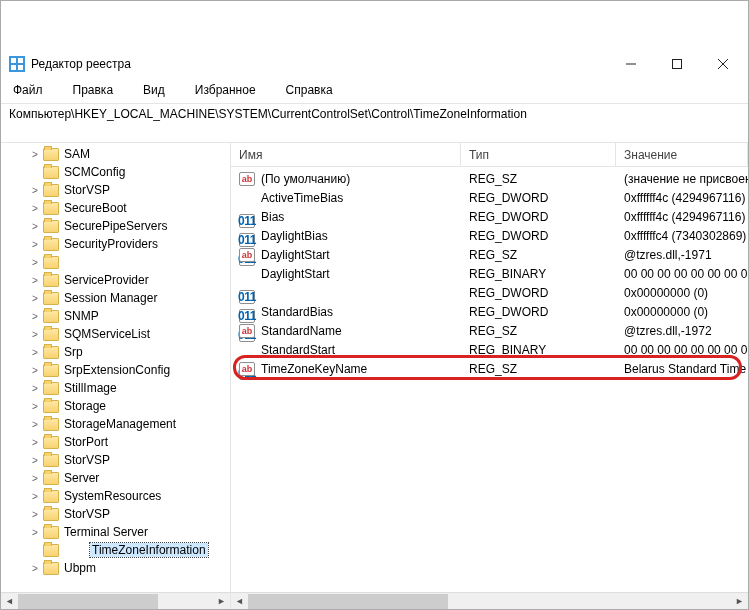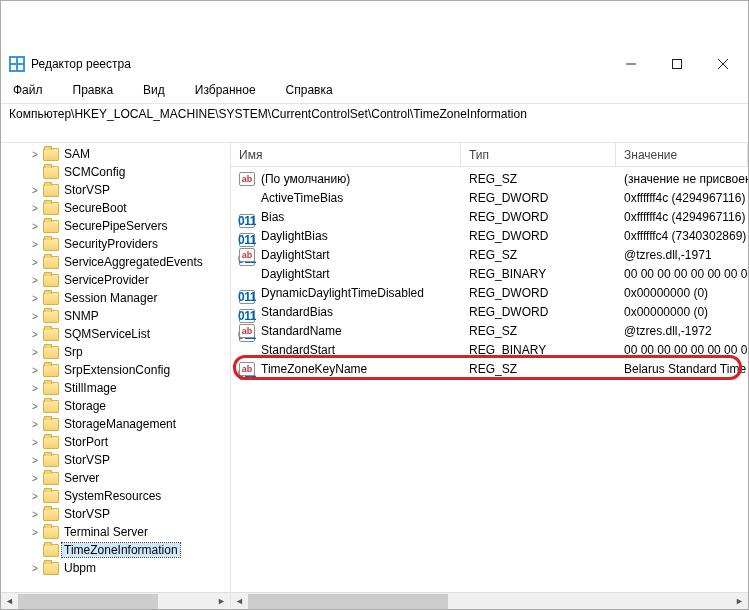--- a/index.html
+++ b/index.html
@@ -12,21 +12,21 @@
 .menubar { display: flex; gap: 18px; padding: 2px 6px 4px 6px; }
 .menubar span { padding: 2px 6px; cursor: default; }
 .addr { padding: 3px 8px 21px 8px; border-top: 1px solid #e5e5e5; border-bottom: 1px solid #e5e5e5; white-space: nowrap; overflow: hidden; }
 .main { flex: 1; display: flex; min-height: 0; }
 .tree { width: 230px; border-right: 1px solid #e5e5e5; overflow: hidden; display: flex; flex-direction: column; }
 .tree-body { flex: 1; overflow: hidden; padding-top: 2px; }
 .tree-item { display: flex; align-items: center; height: 18px; padding-left: 28px; white-space: nowrap; }
 .tree-item .chev { width: 12px; color: #666; font-size: 10px; display: inline-flex; justify-content: center; }
 .tree-item .folder { width: 16px; height: 13px; margin: 0 3px 0 2px; background: linear-gradient(#ffe9a6,#f7d26f); border: 1px solid #d6b24b; border-radius: 1px; position: relative; }
 .tree-item .folder::before { content:""; position:absolute; top:-3px; left:0; width:6px; height:3px; background:#f7d26f; border:1px solid #d6b24b; border-bottom:none; border-radius:1px 1px 0 0;}
-.tree-item.sel .label { background: #cde8ff; outline: 1px dotted #444; padding: 0 2px; }
+.tree-item.sel .label { background: #cde8ff; outline: 1px dotted #444; padding: 0 2px; margin-left: 28px; }
 .tree-item .label { padding: 0 2px; }
 .details { flex: 1; display: flex; flex-direction: column; overflow: hidden; }
 .cols { display: flex; height: 24px; align-items: flex-start; border-bottom: 1px solid #e5e5e5; }
 .col { padding: 0 8px; border-right: 1px solid #e5e5e5; height: 100%; display: flex; align-items: center; color: #444; }
 .col.n { width: 230px; } .col.t { width: 155px; } .col.v { flex:1; }
 .rows { flex:1; overflow: hidden; padding-top: 2px; position: relative; }
 .row { display: flex; align-items: center; height: 19px; }
 .cell { padding: 0 8px; white-space: nowrap; overflow: hidden; }
 .cell.n { width: 230px; display:flex; align-items:center; gap:6px; }
 .cell.t { width: 155px; } .cell.v { flex:1; }
@@ -112,21 +112,20 @@
           <span class="label">SecurePipeServers</span>
         </div>
         <div class="tree-item">
           <span class="chev">&gt;</span>
           <span class="folder"></span>
           <span class="label">SecurityProviders</span>
         </div>
         <div class="tree-item">
           <span class="chev">&gt;</span>
           <span class="folder"></span>
-          <span class="label">ServiceAggregatedEvents</span>
         </div>
         <div class="tree-item">
           <span class="chev">&gt;</span>
           <span class="folder"></span>
           <span class="label">ServiceProvider</span>
         </div>
         <div class="tree-item">
           <span class="chev">&gt;</span>
           <span class="folder"></span>
           <span class="label">Session Manager</span>
@@ -267,21 +266,20 @@
           <div class="cell n">
             <span class="ic bin">011</span>
             <span>DaylightStart</span>
           </div>
           <div class="cell t">REG_BINARY</div>
           <div class="cell v">00 00 00 00 00 00 00 00 00</div>
         </div>
         <div class="row">
           <div class="cell n">
             <span class="ic bin">011</span>
-            <span>DynamicDaylightTimeDisabled</span>
           </div>
           <div class="cell t">REG_DWORD</div>
           <div class="cell v">0x00000000 (0)</div>
         </div>
         <div class="row">
           <div class="cell n">
             <span class="ic bin">011</span>
             <span>StandardBias</span>
           </div>
           <div class="cell t">REG_DWORD</div>

